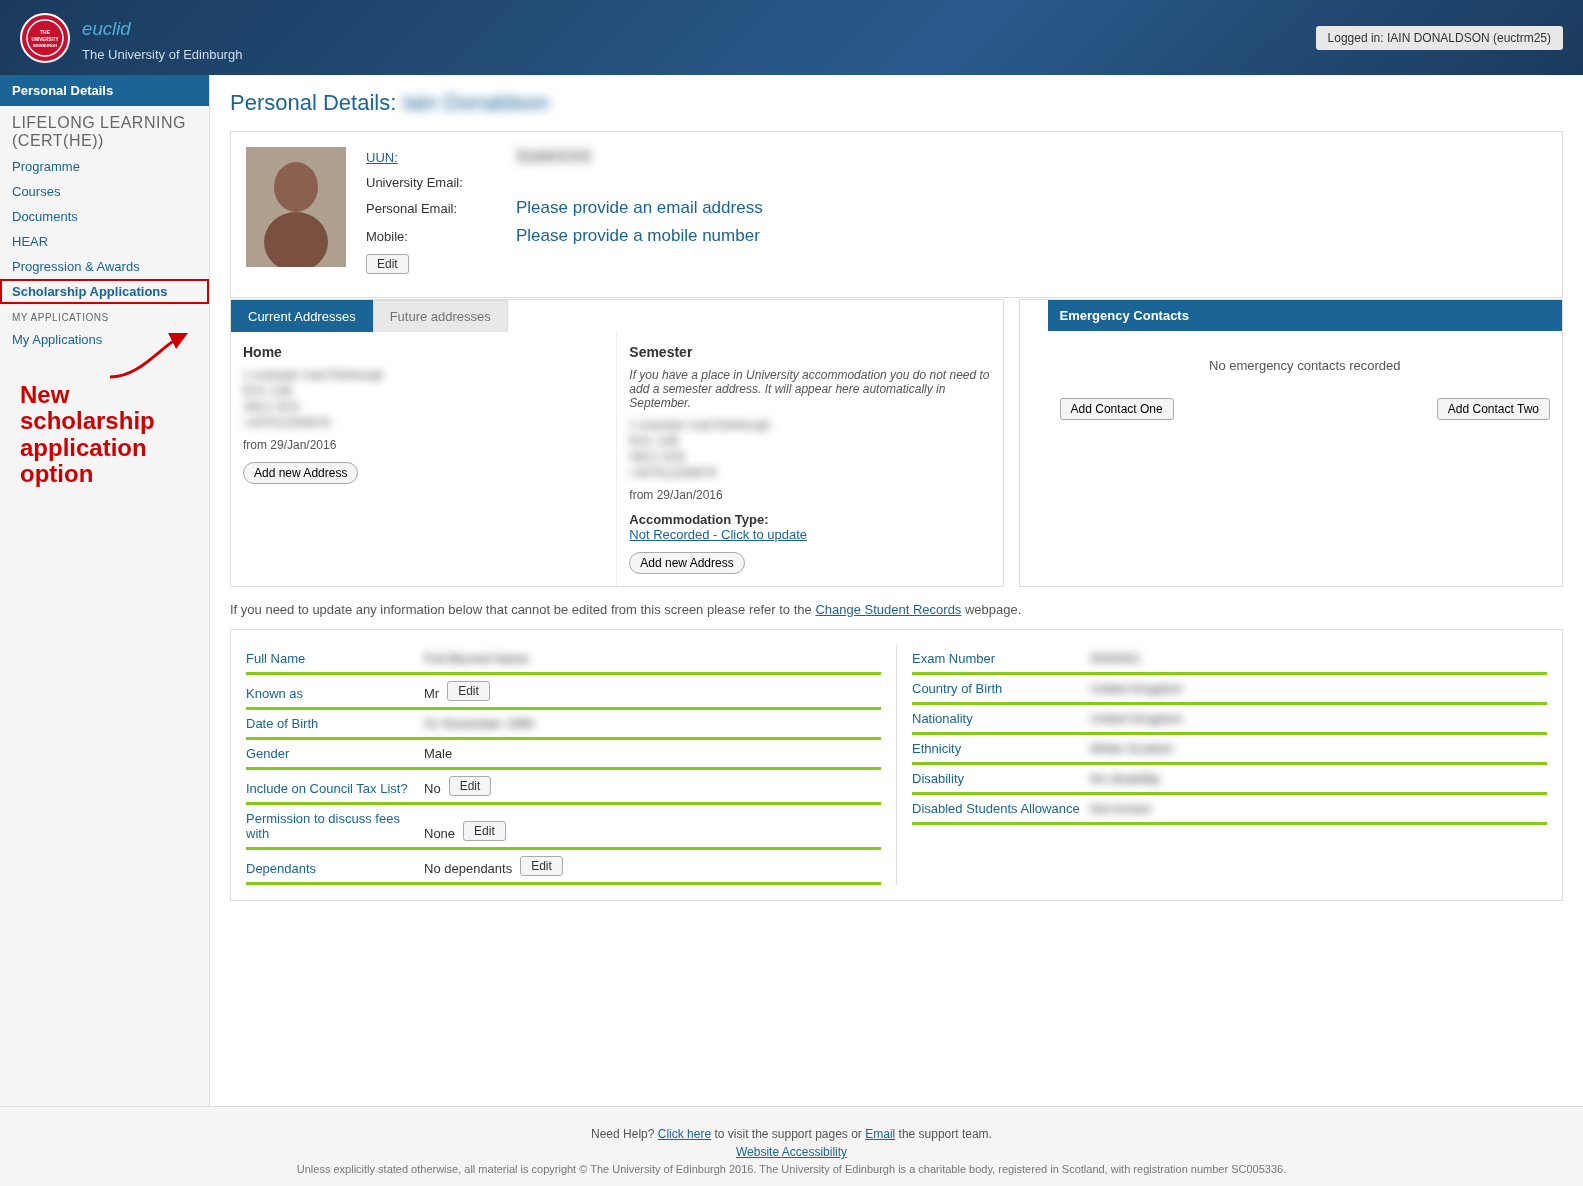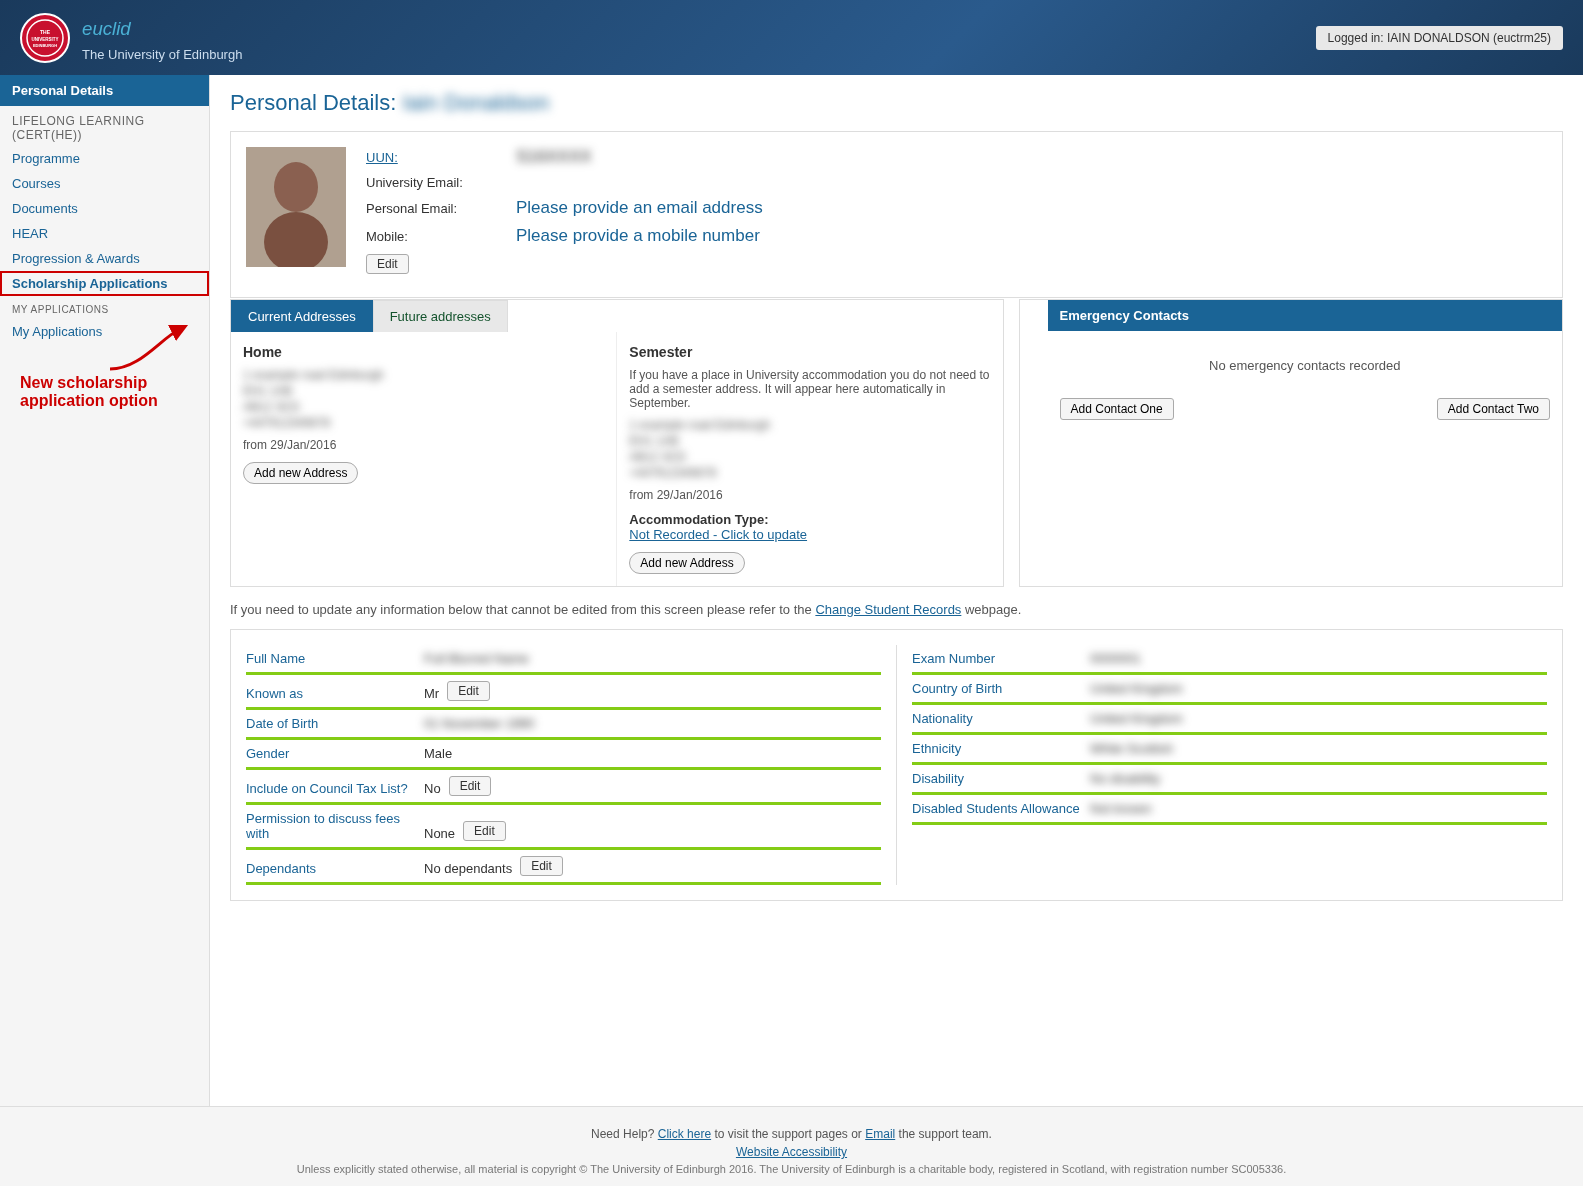--- a/index.html
+++ b/index.html
@@ -64,21 +64,21 @@
       flex-shrink: 0;
     }
     .sidebar-title {
       background: #1a6496;
       color: white;
       padding: 8px 12px;
       font-size: 13px;
       font-weight: bold;
     }
     .sidebar-section-label {
-      font-size: 12px;
+      font-size: 16px;
       color: #666;
       padding: 8px 12px 4px;
       text-transform: uppercase;
       letter-spacing: 0.5px;
     }
     .sidebar-link {
       display: block;
       padding: 5px 12px;
       color: #1a6496;
       text-decoration: none;
@@ -204,21 +204,21 @@
     .tab-bar {
       display: flex;
     }
     .tab {
       padding: 8px 16px;
       border: 1px solid #ddd;
       border-bottom: none;
       cursor: pointer;
       font-size: 13px;
       background: #e8e8e8;
-      color: #14532d;
+      color: #737373;
     }
     .tab.active {
       background: #1a6496;
       color: white;
       border-color: #1a6496;
     }
     .section-header-blue {
       background: #1a6496;
       color: white;
       padding: 8px 12px;
@@ -245,20 +245,21 @@
     .address-line {
       filter: blur(4px);
       font-size: 12px;
       color: #555;
       margin-bottom: 2px;
     }
     .address-note {
       font-size: 12px;
       color: #555;
       margin-bottom: 8px;
+      font-style: italic;
     }
     .address-from {
       font-size: 12px;
       color: #555;
       margin-top: 8px;
     }
     .accommodation-type {
       margin-top: 10px;
       font-size: 13px;
     }
@@ -401,21 +402,21 @@
     <div class="arrow-annotation" style="position:relative; margin-top:15px; padding: 0 10px;">
 
       <svg width="130" height="60" viewBox="0 0 130 60" style="position:absolute; top:-55px; left:100px;">
         <defs>
           <marker id="arrowhead" markerWidth="6" markerHeight="6" refX="3" refY="3" orient="auto">
             <polygon points="0 0, 6 3, 0 6" fill="#cc0000"></polygon>
           </marker>
         </defs>
         <path d="M10 50 C 40 50, 60 20, 80 10" stroke="#cc0000" stroke-width="3" fill="none" marker-end="url(#arrowhead)"></path>
       </svg>
-      <div class="annotation-text" style="font-size:16px; line-height:1.1; margin-top:30px;">
+      <div class="annotation-text" style="font-size:24px; line-height:1.1; margin-top:30px;">
         New scholarship application option
       </div>
     </div>
   </div>
 
   <div class="content">
     <h1 class="page-title">
       <span>Personal Details:</span>
       <span class="blurred-name">Iain Donaldson</span>
     </h1>

